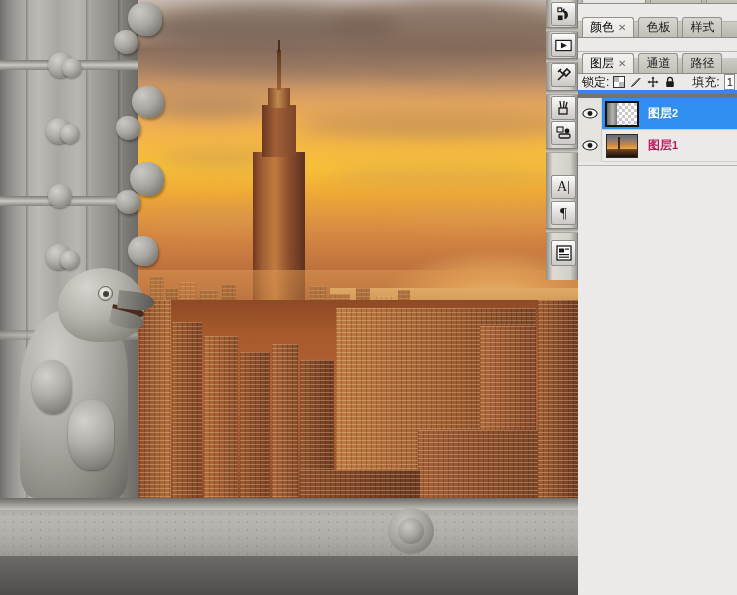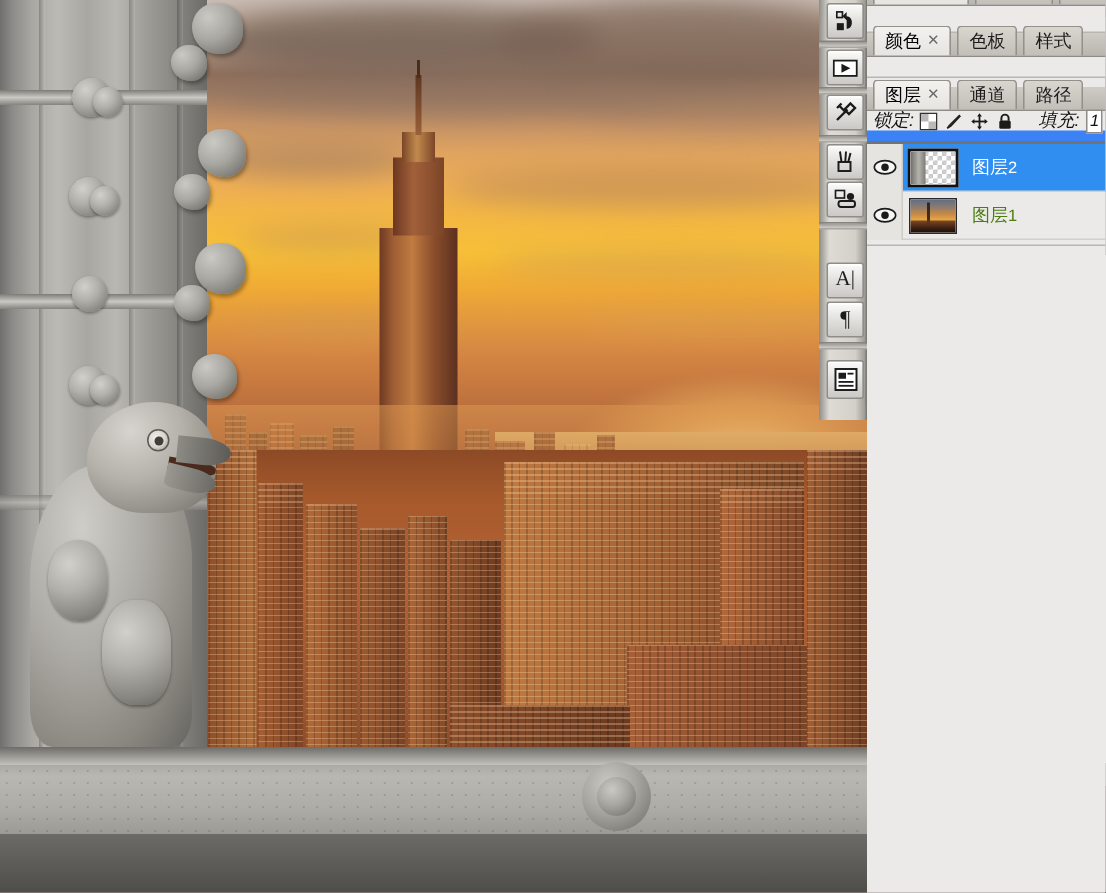--- a/index.html
+++ b/index.html
@@ -250,27 +250,26 @@
   .lbl { font-size:12px; color:#111; white-space:nowrap; }
   .numbox {
     width:24px; height:16px; background:#fff; border:1px solid #8d8b86;
     font-size:11px; color:#111; display:flex; align-items:center; padding-left:2px;
     overflow:hidden;
   }
 
   .row-lock {
     display:flex; align-items:center; gap:4px;
     height:20px; padding:0 2px 0 4px;
-    border-bottom:7px solid #3b82f6;
-    font-style:italic;
+    border-bottom:4px solid #3b82f6;
   }
   .lockicons { display:flex; align-items:center; gap:5px; }
   .lockico { width:12px; height:12px; display:block; }
 
-  #layerlist { border-top:2px solid #737373; }
+  #layerlist { border-top:4px solid #737373;font-weight:bold; }
   .layerrow {
     display:flex; align-items:center; height:32px;
     border-bottom:1px solid #d2cfca;
     background:#ebeae8;
   }
   .layerrow.selected { background:#2f8ef0; }
   .eyecell {
     width:24px; height:32px; display:flex; align-items:center; justify-content:center;
     border-right:1px solid #cfccc7; background:#e6e4e1; flex:0 0 24px;
   }
@@ -301,21 +300,21 @@
   }
   .thumbcity {
     position:absolute; left:0; right:0; bottom:0; height:34%;
     background: linear-gradient(to bottom, rgba(110,60,30,.85), rgba(25,14,8,.95));
   }
   .thumbstone {
     position:absolute; left:0; top:0; width:34%; height:100%;
     background: linear-gradient(to right,#6f6d68,#b5b3ad 55%,#7d7b76);
   }
   .layername {
-    font-size:12px; color:#4d7c0f; padding-left:6px; white-space:nowrap;
+    font-size:12px; color:#be185d; padding-left:6px; white-space:nowrap;
   }
   .layerrow.selected .layername { color:#ffffff; }
   .layername .num { font-size:11px; }
   .layername.italic { font-style:italic; }
 
   .panel-blank { background:#ebeae8; }
 </style>
 </head>
 <body>
 

